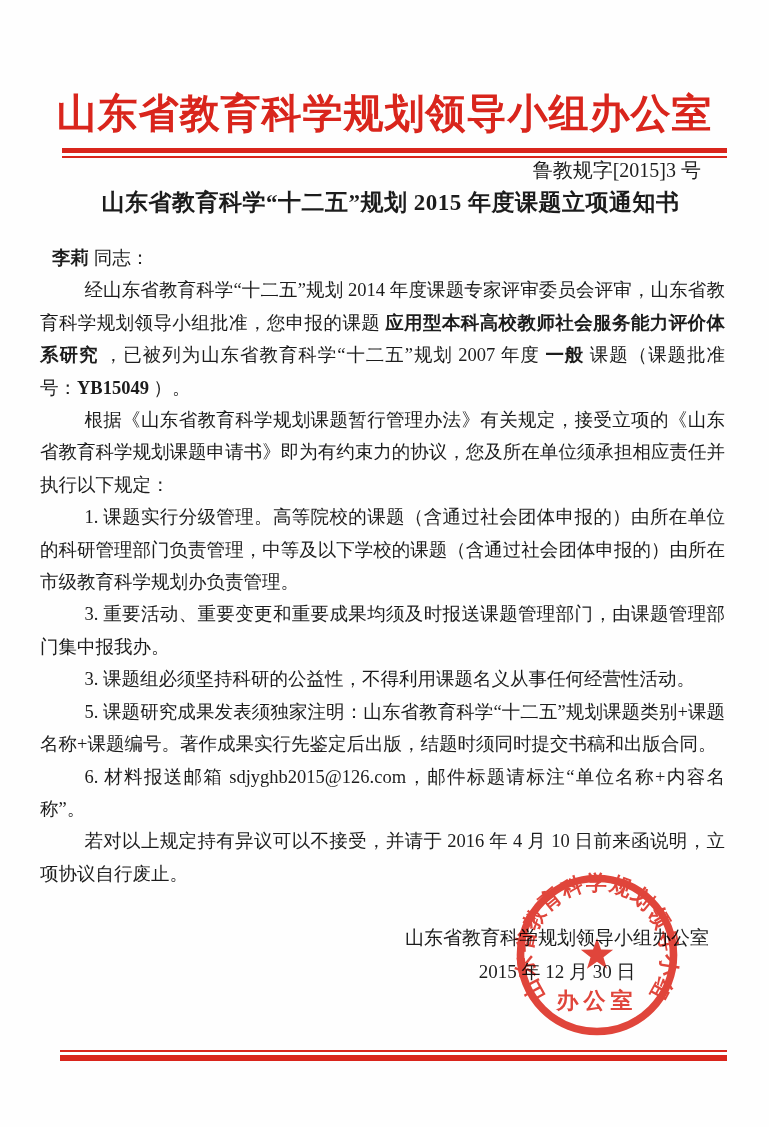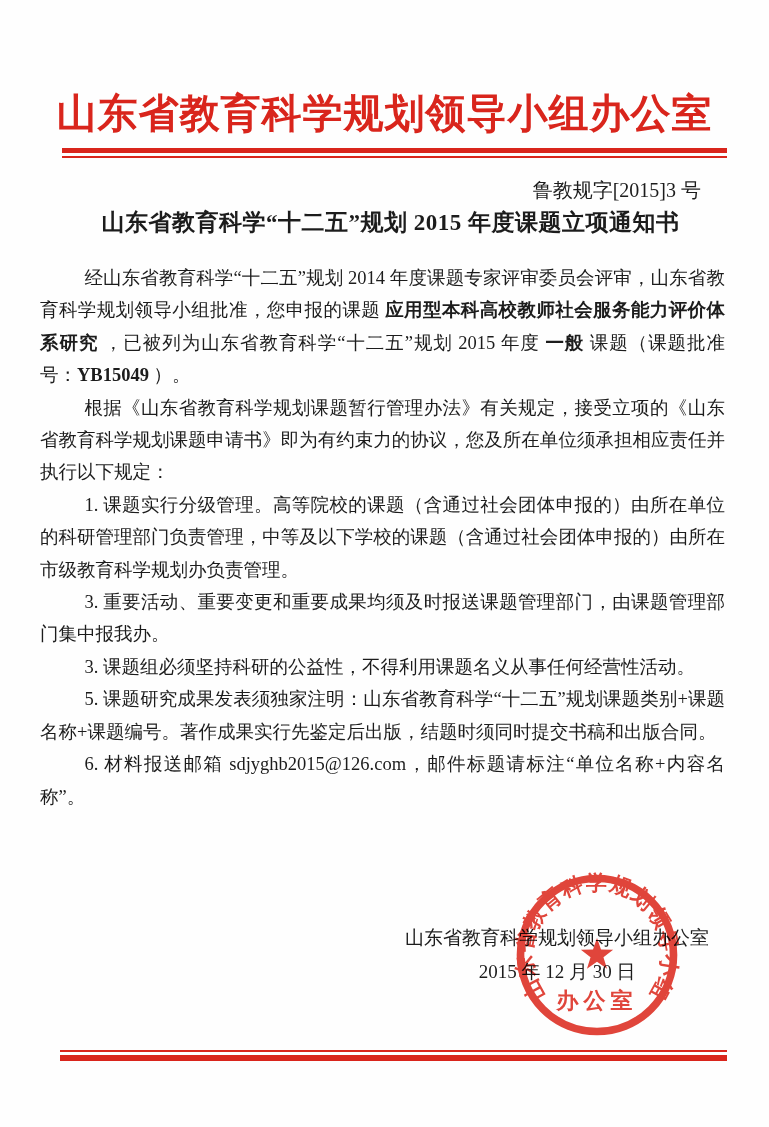--- a/index.html
+++ b/index.html
@@ -21,21 +21,21 @@
     font-size: 40px;
     font-weight: 700;
     letter-spacing: 1px;
     line-height: 48px;
     white-space: nowrap;
   }
   .header-rules { margin: 10px 42px 0 62px; }
   .rule-thick-top { height: 5px; background: #d9251c; }
   .rule-thin-top { height: 2px; background: #d9251c; margin-top: 3px; }
   .doc-number {
-    margin: 20px 68px 0 0;
+    margin: 0 68px 0 0;
     text-align: right;
     font-size: 20px;
     line-height: 24px;
   }
   .doc-title {
     margin-top: 6px;
     text-align: center;
     font-size: 23px;
     font-weight: 700;
     line-height: 30px;
@@ -91,28 +91,32 @@
   <div class="header-rules">
     <div class="rule-thick-top"></div>
     <div class="rule-thin-top"></div>
   </div>
 
   <div class="doc-number">鲁教规字[2015]3 号</div>
 
   <div class="doc-title">山东省教育科学“十二五”规划 2015 年度课题立项通知书</div>
 
   <div class="letter-body">
+    <div class="salutation">
+      <span class="name">李莉</span><span> 同志：</span>
+    </div>
     <div>
-        <p class="para"><span>经山东省教育科学“十二五”规划 2014 年度课题专家评审委员会评审，山东省教育科学规划领导小组批准，您申报的课题 </span><span class="bold-seg">应用型本科高校教师社会服务能力评价体系研究</span><span> ，已被列为山东省教育科学“十二五”规划 2015 年度 </span><span class="bold-seg">一般</span><span> 课题（课题批准号：</span><span class="bold-seg">YB15049</span><span> ）。</span></p>
+        <p class="para"><span>经山东省教育科学“十二五”规划 2014 年度课题专家评审委员会评审，山东省教育科学规划领导小组批准，您申报的课题 </span><span class="bold-seg">应用型本科高校教师社会服务能力评价体系研究</span><span> ，已被列为山东省教育科学“十二五”规划 2007 年度 </span><span class="bold-seg">一般</span><span> 课题（课题批准号：</span><span class="bold-seg">YB15049</span><span> ）。</span></p>
         <p class="para"><span>根据《山东省教育科学规划课题暂行管理办法》有关规定，接受立项的《山东省教育科学规划课题申请书》即为有约束力的协议，您及所在单位须承担相应责任并执行以下规定：</span></p>
         <p class="para"><span>1. 课题实行分级管理。高等院校的课题（含通过社会团体申报的）由所在单位的科研管理部门负责管理，中等及以下学校的课题（含通过社会团体申报的）由所在市级教育科学规划办负责管理。</span></p>
         <p class="para"><span>3. 重要活动、重要变更和重要成果均须及时报送课题管理部门，由课题管理部门集中报我办。</span></p>
         <p class="para"><span>3. 课题组必须坚持科研的公益性，不得利用课题名义从事任何经营性活动。</span></p>
         <p class="para"><span>5. 课题研究成果发表须独家注明：山东省教育科学“十二五”规划课题类别+课题名称+课题编号。著作成果实行先鉴定后出版，结题时须同时提交书稿和出版合同。</span></p>
         <p class="para"><span>6. 材料报送邮箱 sdjyghb2015@126.com，邮件标题请标注“单位名称+内容名称”。</span></p>
+        <p class="para"><span>若对以上规定持有异议可以不接受，并请于 2016 年 4 月 10 日前来函说明，立项协议自行废止。</span></p>
       </div>
   </div>
 
   <div class="signature-block">
     <div>山东省教育科学规划领导小组办公室</div>
     <div>2015 年 12 月 30 日</div>
   </div>
 
   <svg class="seal" viewBox="0 0 200 200" xmlns="http://www.w3.org/2000/svg">
     <circle cx="100" cy="100" r="90" fill="none" stroke="#dd2b1f" stroke-width="9"></circle>

